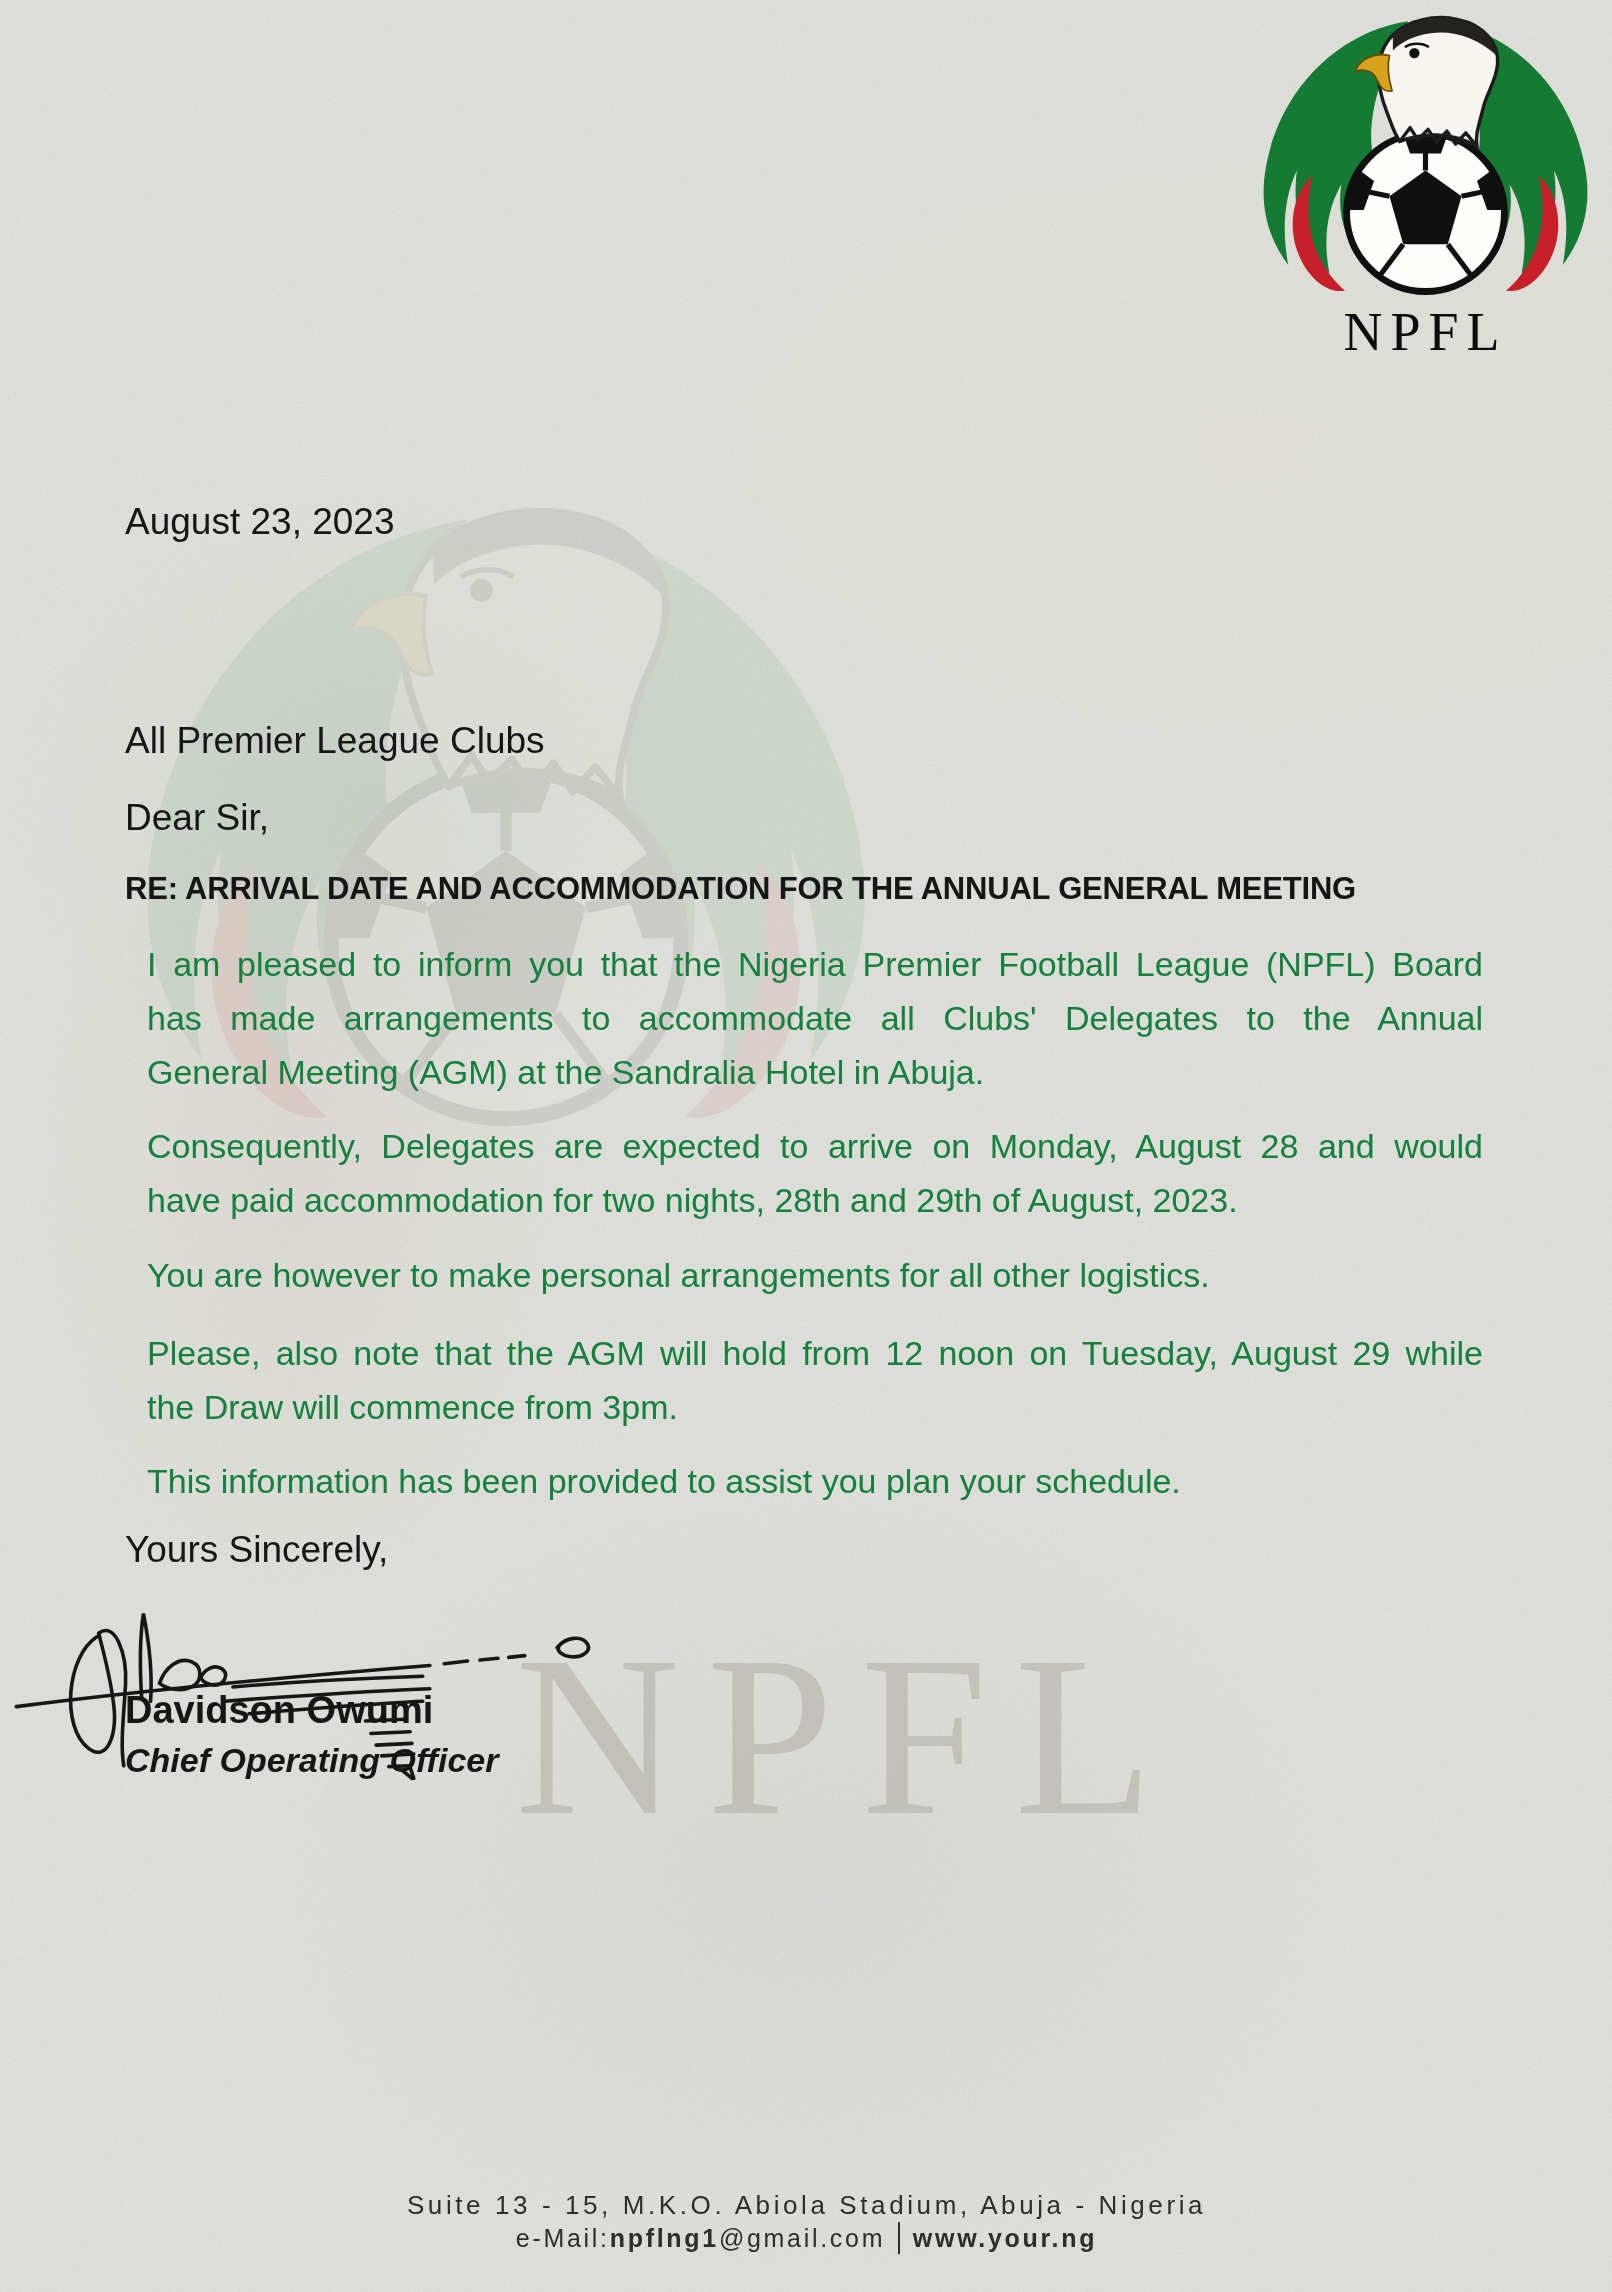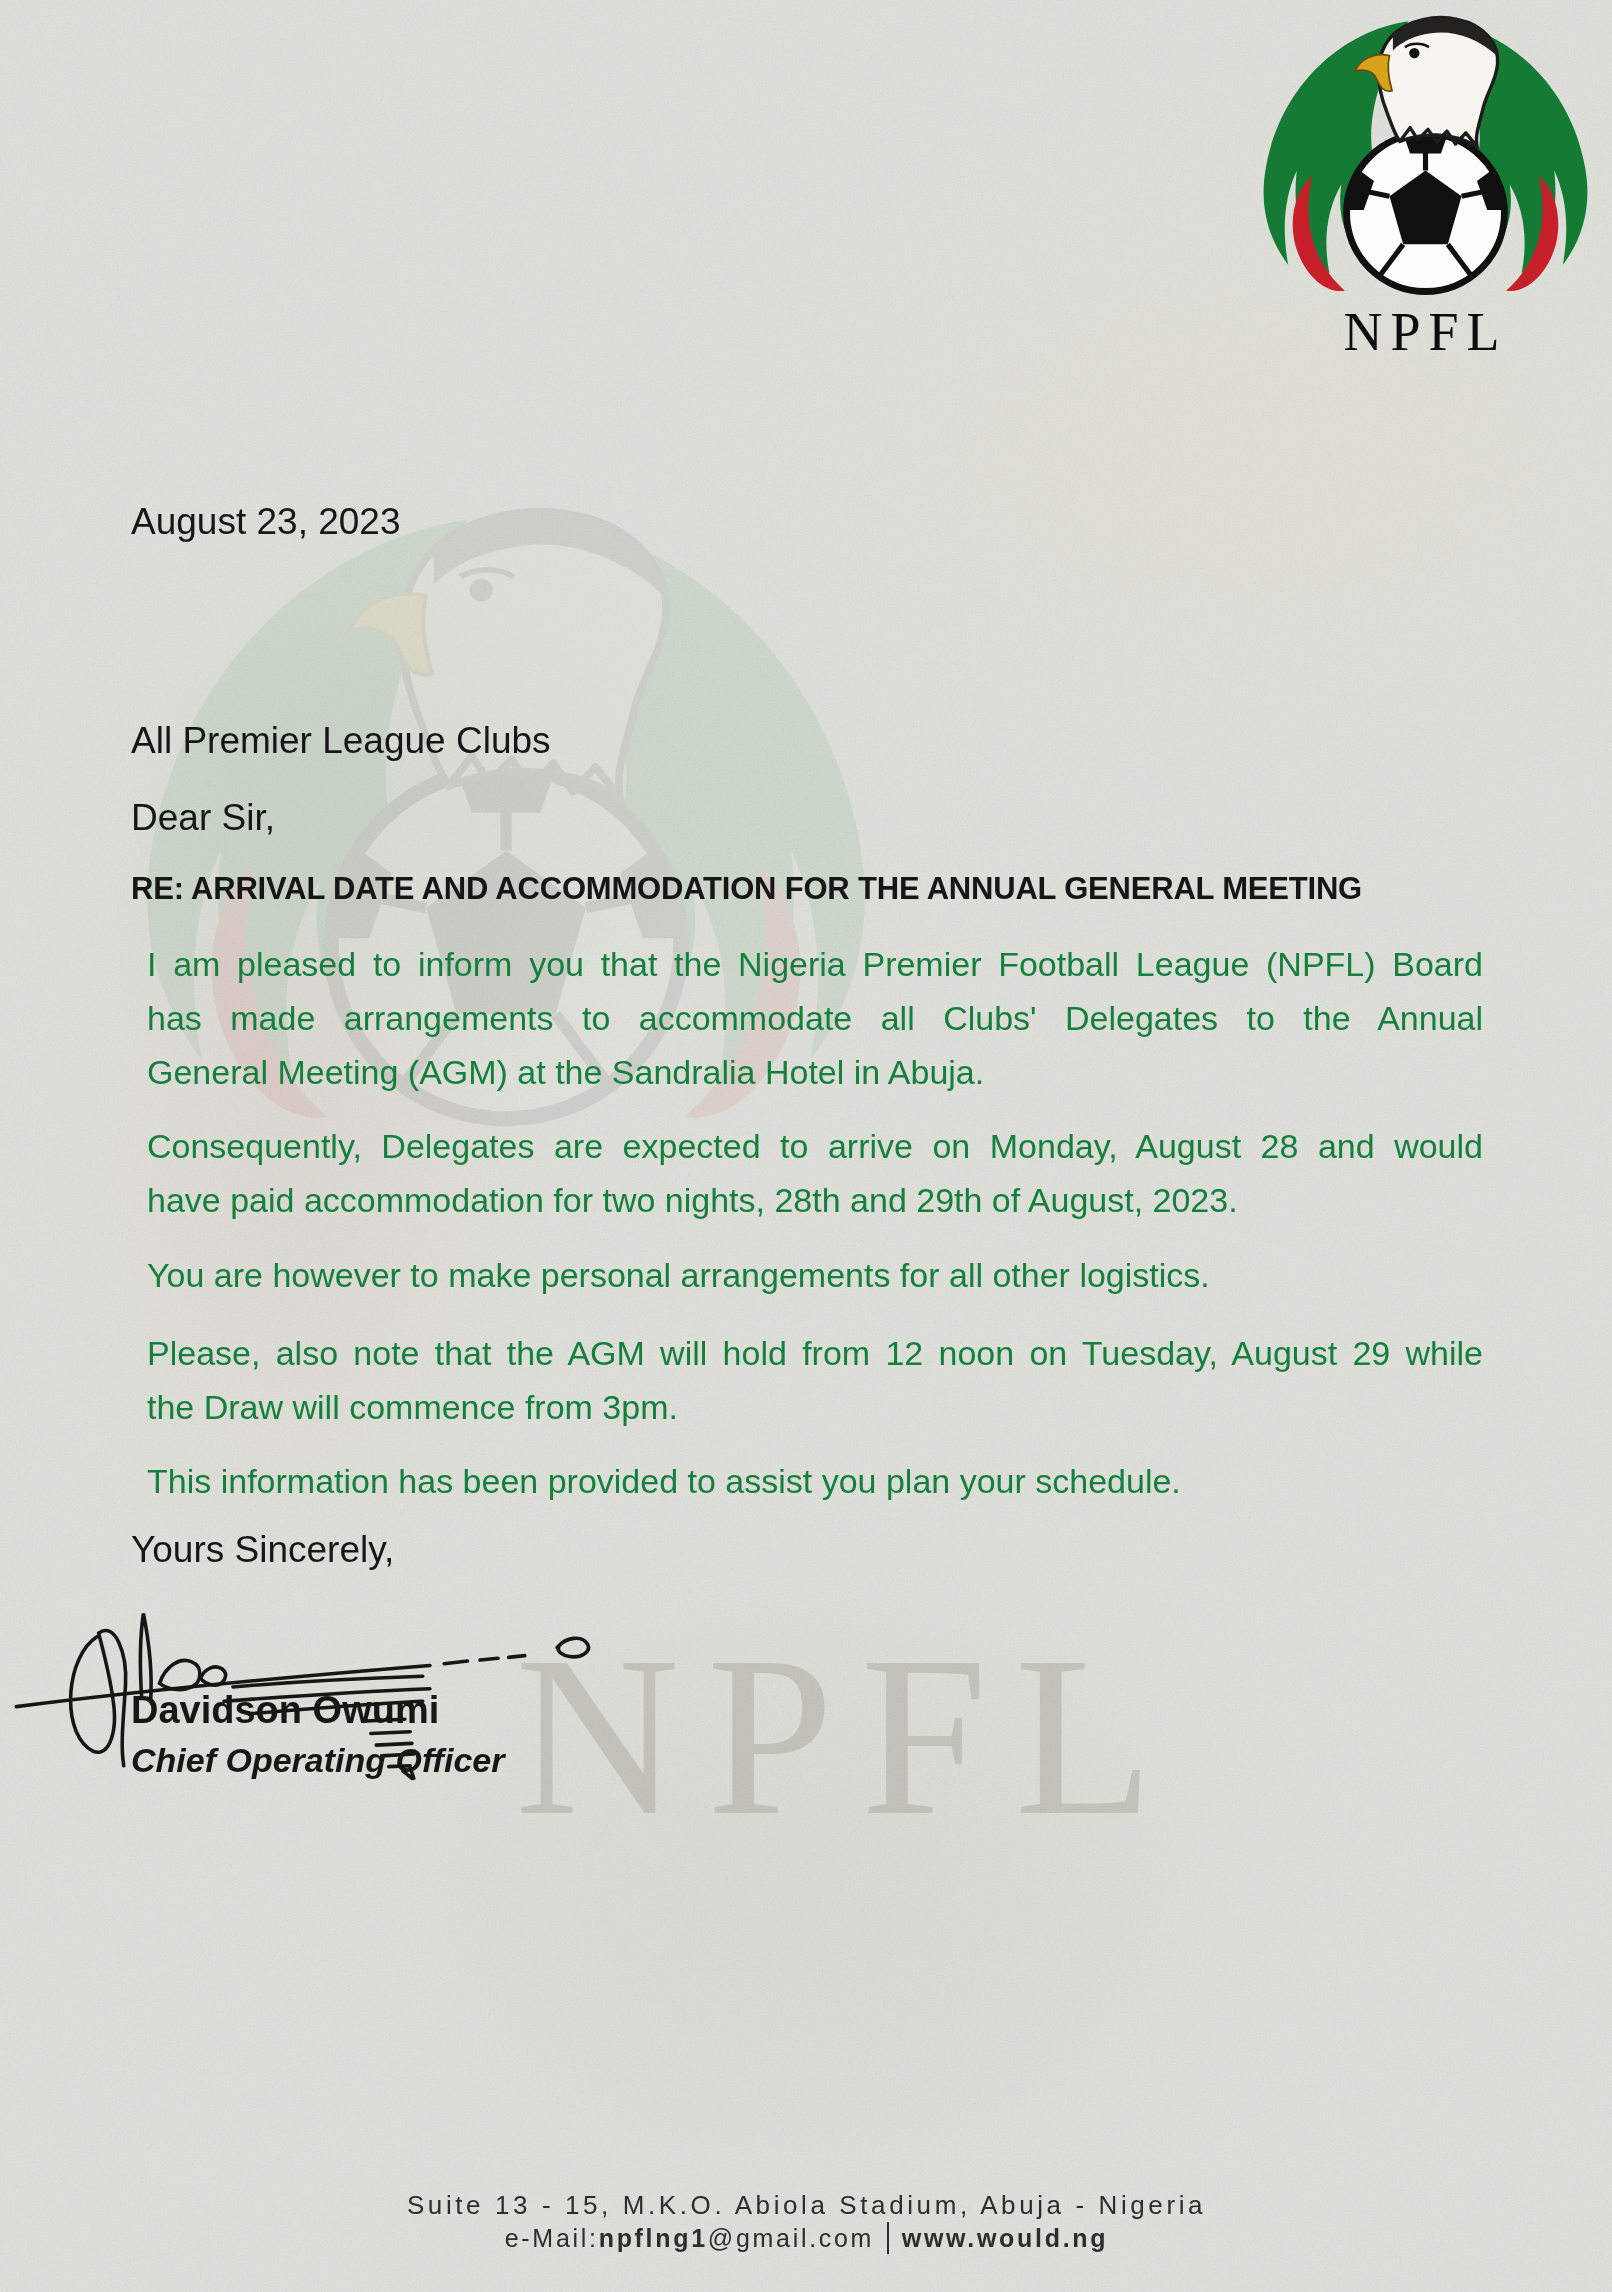--- a/index.html
+++ b/index.html
@@ -31,21 +31,21 @@
   }
   
   .crest{position:absolute;left:1243px;top:10.7px;width:365px;}
   .crest svg{display:block;width:365px;height:296px;}
   .crest .crest-word{
     margin-top:-5.4px;text-align:center;
     font-family:"Liberation Serif", serif;
     font-size:54px;letter-spacing:8px;color:#0c0c0c;
   }
   
-  .tline{position:absolute;left:131px;width:1336px;font-size:37px;line-height:47px;white-space:nowrap;}
+  .tline{position:absolute;left:125px;width:1336px;font-size:37px;line-height:47px;white-space:nowrap;}
   .b{font-weight:bold;}
   .date{top:498px;}
   .rcpt1{top:641px;}
   .rcpt2{top:717px;}
   .salut{top:794px;}
   .subject{top:865px;font-size:31px;letter-spacing:-0.2px;}
   .body-wrap{position:absolute;left:139px;top:0;width:1336px;}
   .para{position:absolute;left:8px;width:1336px;font-size:34px;line-height:54px;color:#15803d;}
   .pline{text-align:justify;text-align-last:justify;}
   .plast{text-align:left;text-align-last:left;}
@@ -199,17 +199,17 @@
     <path d="M268,126 C340,120 420,114 462,112"></path>
     <path d="M398,134 l44,-2 M404,148 l44,-2 M410,161 l40,-2 M416,173 l36,-2 M424,185 l24,-1"></path>
     <path d="M440,190 l10,8 M448,186 l4,12"></path>
   </svg>
 
   <div class="tline sig-name">Davidson Owumi</div>
   <div class="tline sig-title">Chief Operating Officer</div>
 
   <div class="footer footer-address">Suite 13 - 15, M.K.O. Abiola Stadium, Abuja - Nigeria</div>
   <div class="footer footer-contact">
-    <span>e-Mail:</span><span class="bold">npflng1</span><span>@gmail.com</span><span class="vbar"></span><span class="bold">www.would.ng</span>
+    <span>e-Mail:</span><span class="bold">npflng1</span><span>@gmail.com</span><span class="vbar"></span><span class="bold">www.your.ng</span>
   </div>
 
 </div>
 
 
 </body></html>

